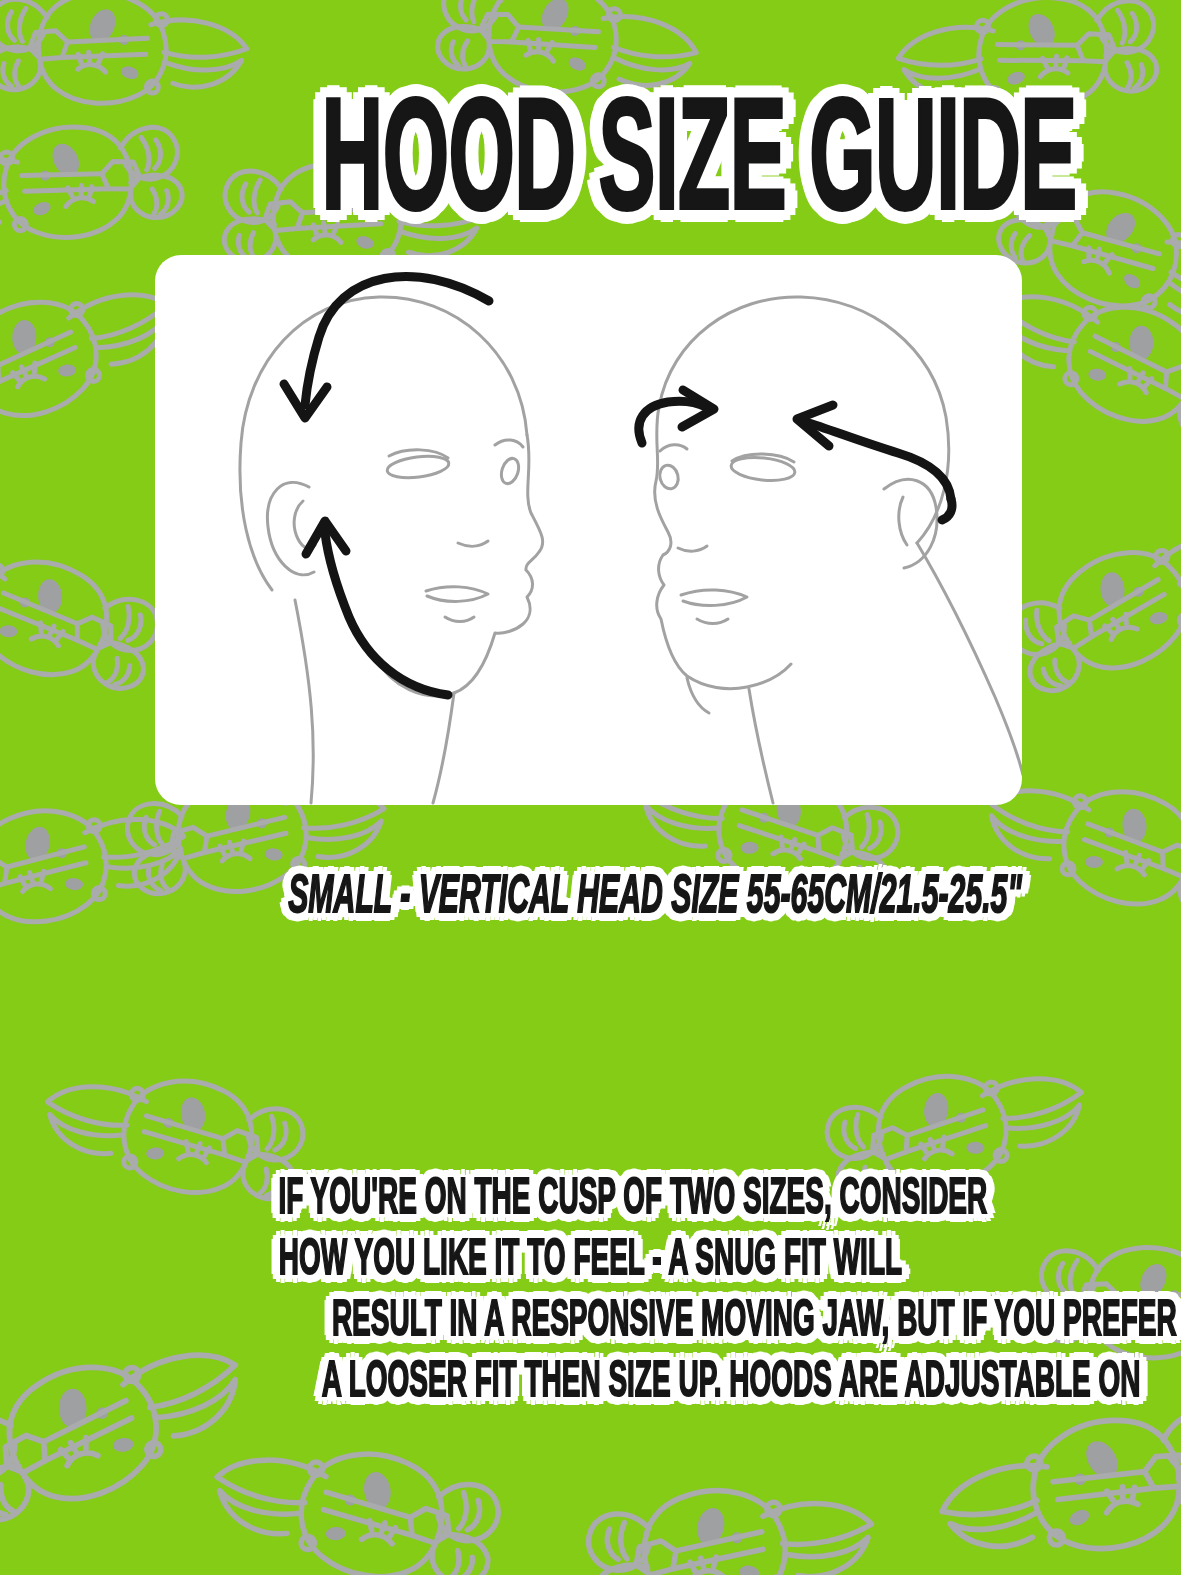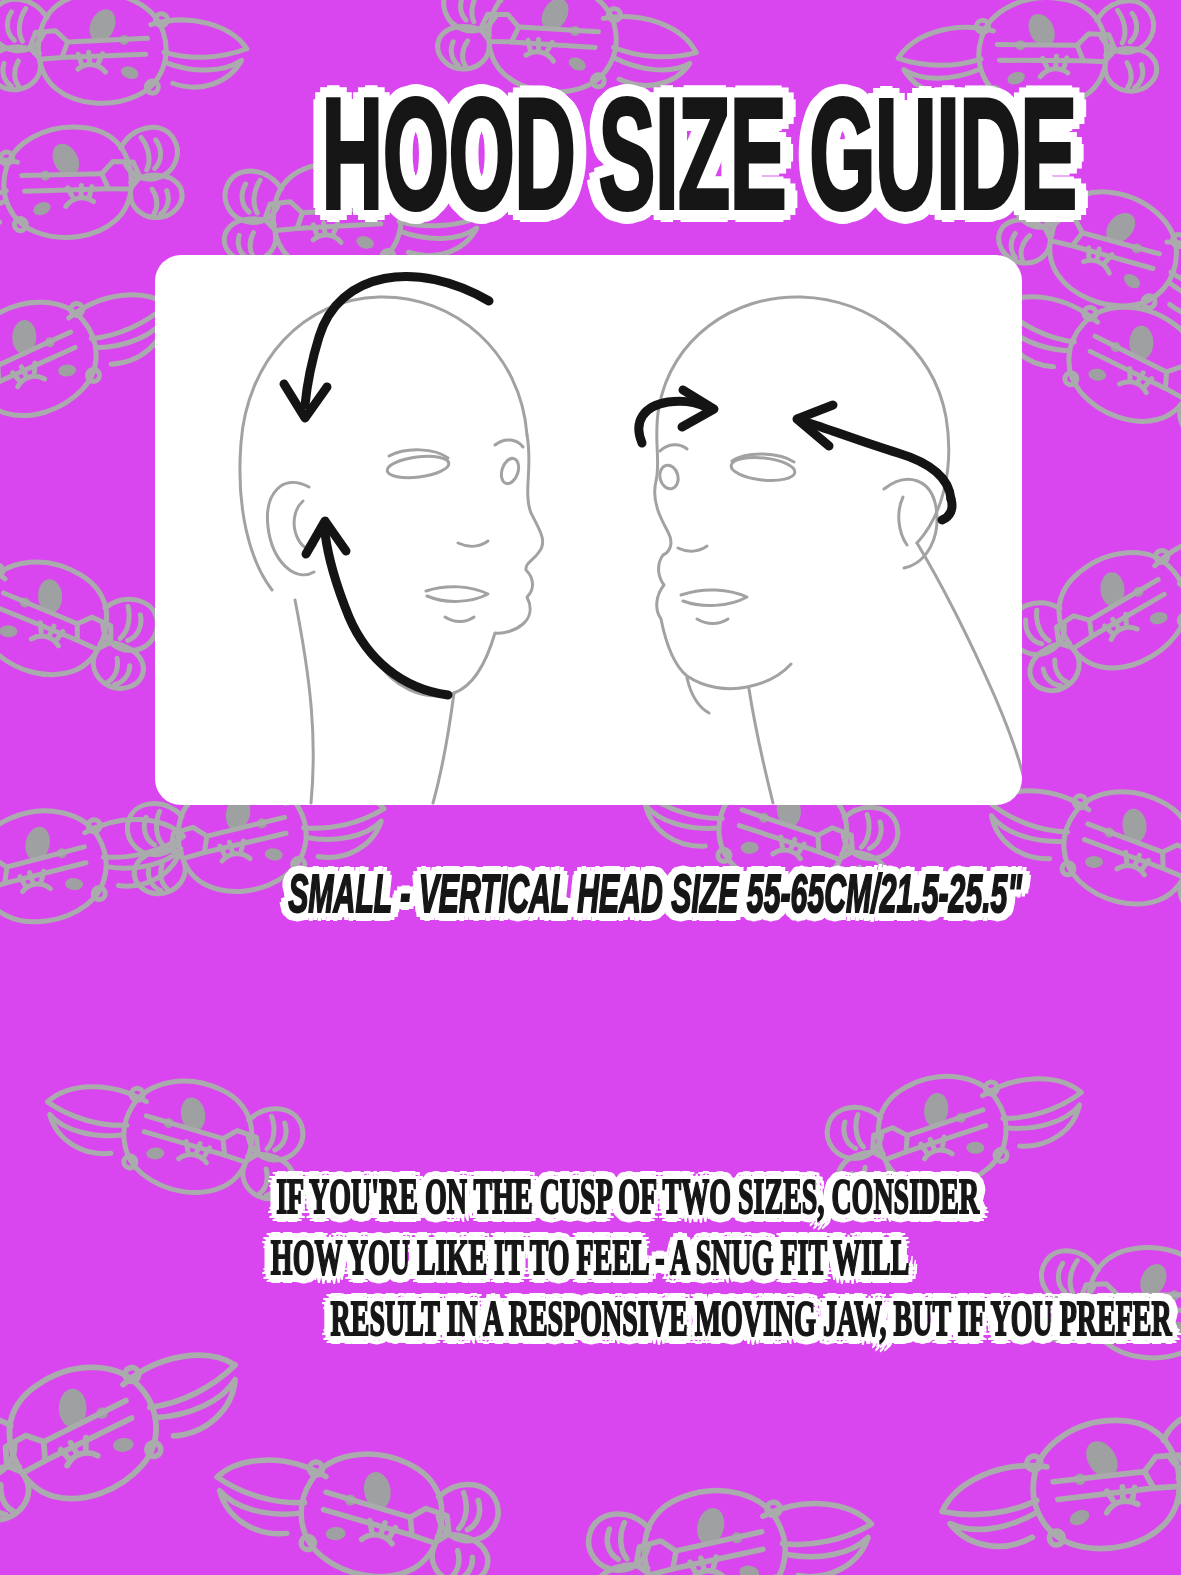--- a/index.html
+++ b/index.html
@@ -1,18 +1,18 @@
 <!DOCTYPE html>
 <html><head>
 <meta charset="utf-8">
 <style>
   html,body{margin:0;padding:0;background:#c9cacb;}
   .poster{
     position:relative;width:1181px;height:1575px;overflow:hidden;
-    background:#d946ef;
+    background:#84cc16;
     font-family:"Liberation Sans","DejaVu Sans",sans-serif;
   }
   .bg{position:absolute;left:0;top:0;width:1181px;height:1575px;}
   .cond{
     display:inline-block;white-space:nowrap;font-weight:700;color:#161616;
     transform:scaleX(.56);transform-origin:50% 50%;
   }
   .title-row{position:absolute;top:73px;left:0;width:100%;text-align:center;line-height:160px;}
   .title-row .cond{
     font-size:158px;transform:scaleX(.54);letter-spacing:-1px;
@@ -34,21 +34,21 @@
       -8.9px 0 0 #fff,-6.3px -3.5px 0 #fff,0 -5px 0 #fff,6.3px -3.5px 0 #fff;
   }
   .panel{
     position:absolute;left:155px;top:255px;width:867px;height:550px;
     background:#ffffff;border-radius:26px;
   }
   .panel svg{width:100%;height:100%;display:block;}
   .sizes{position:absolute;top:863px;left:0;width:100%;}
   .sizes .line{height:60px;line-height:60px;text-align:center;font-style:italic;}
   .sizes .cond{font-size:54px;}
-  .note{position:absolute;top:1166px;left:0;width:100%;font-family:Liberation Serif, serif;}
+  .note{position:absolute;top:1166px;left:0;width:100%;}
   .note .line{height:61px;line-height:61px;text-align:center;}
   .note .cond{font-size:50px;}
   .head{stroke:#a2a2a3;stroke-width:3;fill:none;stroke-linecap:round;stroke-linejoin:round;}
   .arrow{stroke:#141414;stroke-width:9;fill:none;stroke-linecap:round;stroke-linejoin:round;}
   .pm{opacity:1;}
 </style>
 </head>
 <body>
 
 <div class="poster">
@@ -164,15 +164,18 @@
   <div class="note">
     <div class="line">
       <span class="cond sticker-sm">IF YOU'RE ON THE CUSP OF TWO SIZES, CONSIDER</span>
     </div>
     <div class="line">
       <span class="cond sticker-sm">HOW YOU LIKE IT TO FEEL - A SNUG FIT WILL</span>
     </div>
     <div class="line">
       <span class="cond sticker-sm">RESULT IN A RESPONSIVE MOVING JAW, BUT IF YOU PREFER</span>
     </div>
+    <div class="line">
+      <span class="cond sticker-sm">A LOOSER FIT THEN SIZE UP. HOODS ARE ADJUSTABLE ON</span>
+    </div>
   </div>
 
 </div>
 
 </body></html>

